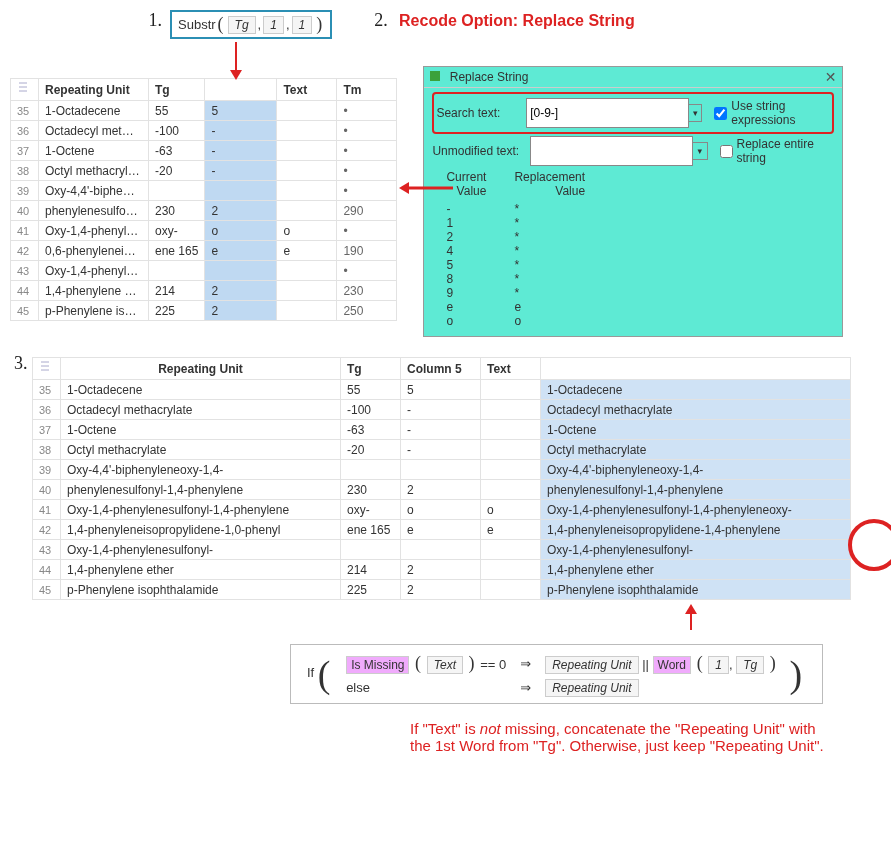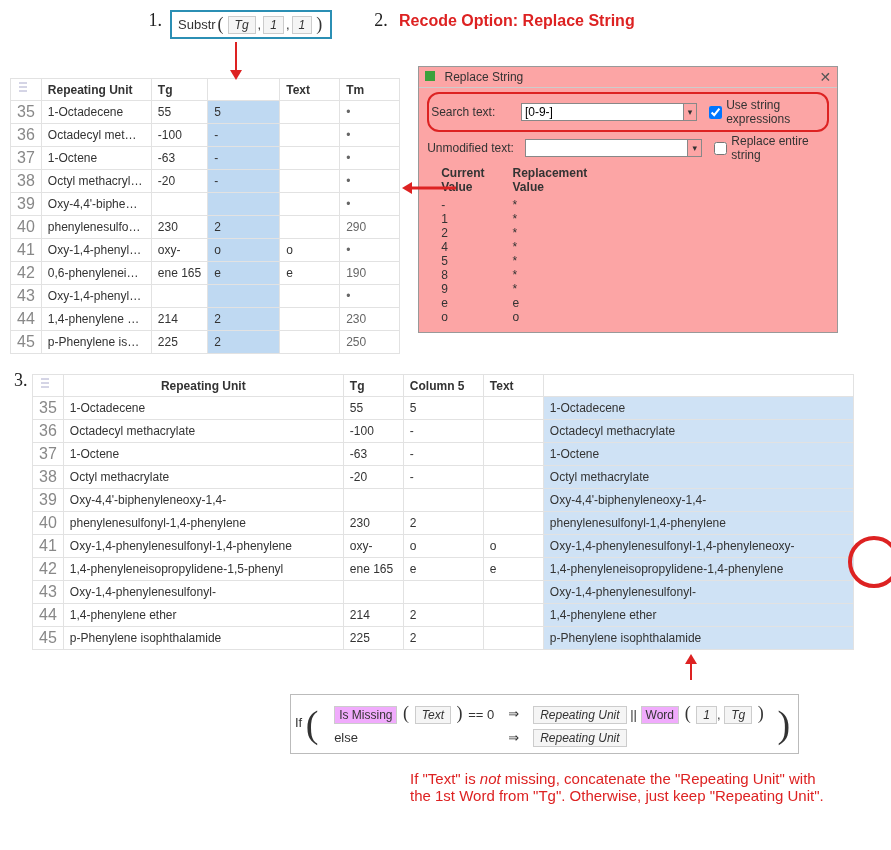--- a/index.html
+++ b/index.html
@@ -50,80 +50,80 @@
   .tbl { border-collapse: collapse; }
   .tbl th, .tbl td {
     border: 1px solid #e2e2e2;
     padding: 2px 6px;
     text-align: left;
     height: 20px;
     white-space: nowrap;
     overflow: hidden;
   }
   .tbl th { font-weight: 700; background: #fff; }
-  .tbl .rownum { color: #888; width: 28px; text-align: left; font-size: 16px; }
+  .tbl .rownum { color: #888; width: 28px; text-align: left; font-size: 11px; }
   .col-sel { background: #0a6bc9; color: #fff; }
   .col-sel-body { background: #bfd9f2; }
   .corner {
     width: 18px; background-repeat: no-repeat; background-position: center;
   }
   .right-dot { text-align: right; color: #666; }
 
   
   #t1 .c-ru { width: 110px; }
   #t1 .c-tg { width: 50px; }
   #t1 .c-c5 { width: 72px; }
   #t1 .c-tx { width: 60px; }
   #t1 .c-tm { width: 60px; }
 
   
   .dlg {
-    width: 420px; border: 1px solid #999; background: #fca5a5; margin-left: 18px; font-size: 12px;
+    width: 420px; border: 1px solid #999; background: #5eead4; margin-left: 26px; font-size: 12px;
   }
   .dlg-title {
     display: flex; align-items: center; justify-content: space-between;
     padding: 2px 6px; border-bottom: 1px solid #ccc;
   }
   .dlg-title .sq { width: 10px; height: 10px; background: #3ba13b; display: inline-block; margin-right: 6px; }
   .dlg-title .x { font-size: 14px; color: #555; }
   .dlg-body { padding: 4px 8px 8px 8px; }
   .dlg-row { display: flex; align-items: center; margin: 2px 0; }
   .dlg-row label { width: 110px; }
   .dlg-row input[type=text] {
-    flex: 0 0 160px; border: 1px solid #888; padding: 1px 3px; font-size: 12px; height: 18px;
+    flex: 0 0 160px; border: 1px solid #888; padding: 1px 3px; font-size: 12px; height: 30px;
   }
   .chk { margin: 0 4px 0 12px; }
-  .red-rect { border: 2px solid #d22; border-radius: 12px; padding: 2px; }
+  .red-rect { border: 2px solid #d22; border-radius: 4px; padding: 2px; }
 
   .disclosure { font-family: Arial; font-size: 11px; color: #555; margin-right: 4px; }
   .section-hdr { font-weight: 700; margin: 6px 0 2px 0; }
 
   .preview-block { display: flex; margin-top: 4px; }
   .filter-col { margin-right: 30px; margin-top: 40px;}
   .filter-col div { display: flex; align-items: center; margin: 1px 0; }
   .preview-tbl { border-collapse: collapse; font-size: 12px; }
-  .preview-tbl th { font-weight: 700; padding: 0 14px 4px 14px; text-align: left; }
+  .preview-tbl th { font-weight: 400; padding: 0 14px 4px 14px; text-align: right; }
   .preview-tbl td { padding: 0 14px; text-align: left; }
 
   
   #t3 .c-ru { width: 280px; }
   #t3 .c-tg { width: 60px; }
   #t3 .c-c5 { width: 80px; }
   #t3 .c-tx { width: 60px; }
   #t3 .c-c7 { width: 310px; }
   .col-sel7 { background: #0a6bc9; color: #fff; text-align: center !important; }
   .col-sel7-body { background: #cfe2f5; }
 
   .circle {
     position: absolute; width: 52px; height: 52px; border: 4px solid #d22; border-radius: 50%;
   }
 
   
   .if-box {
-    border: 1px solid #bbb; display: inline-block; padding: 4px 4px; margin-top: 14px;
+    border: 1px solid #bbb; display: inline-block; padding: 4px 16px; margin-top: 14px;
     font-family: "Segoe UI", Arial; font-size: 13px; position: relative; left: 280px;
   }
   .if-box .brace-l {
     font-size: 38px; font-family: "Cambria Math", serif; display: inline-block;
     vertical-align: middle; margin-right: 4px;
   }
   .if-box table td { padding: 2px 6px; }
   .fe { border: 1px solid #ccc; background: #f5f5f5; padding: 1px 6px; font-style: italic; font-size: 12px;}
   .fe2 { border: 1px solid #ccc; background: #f0abfc; padding: 1px 4px; font-size: 12px;}
 
@@ -436,21 +436,21 @@
           <tr>
             <td class="rownum">41</td>
             <td>Oxy-1,4-phenylenesulfonyl-1,4-phenylene</td>
             <td>oxy-</td>
             <td>o</td>
             <td>o</td>
             <td class="col-sel7-body">Oxy-1,4-phenylenesulfonyl-1,4-phenyleneoxy-</td>
           </tr>
           <tr>
             <td class="rownum">42</td>
-            <td> 1,4-phenyleneisopropylidene-1,5-phenyl</td>
+            <td> 1,4-phenyleneisopropylidene-1,0-phenyl</td>
             <td>ene 165</td>
             <td>e</td>
             <td>e</td>
             <td class="col-sel7-body"> 1,4-phenyleneisopropylidene-1,4-phenylene</td>
           </tr>
           <tr>
             <td class="rownum">43</td>
             <td>Oxy-1,4-phenylenesulfonyl-</td>
             <td></td>
             <td></td>

